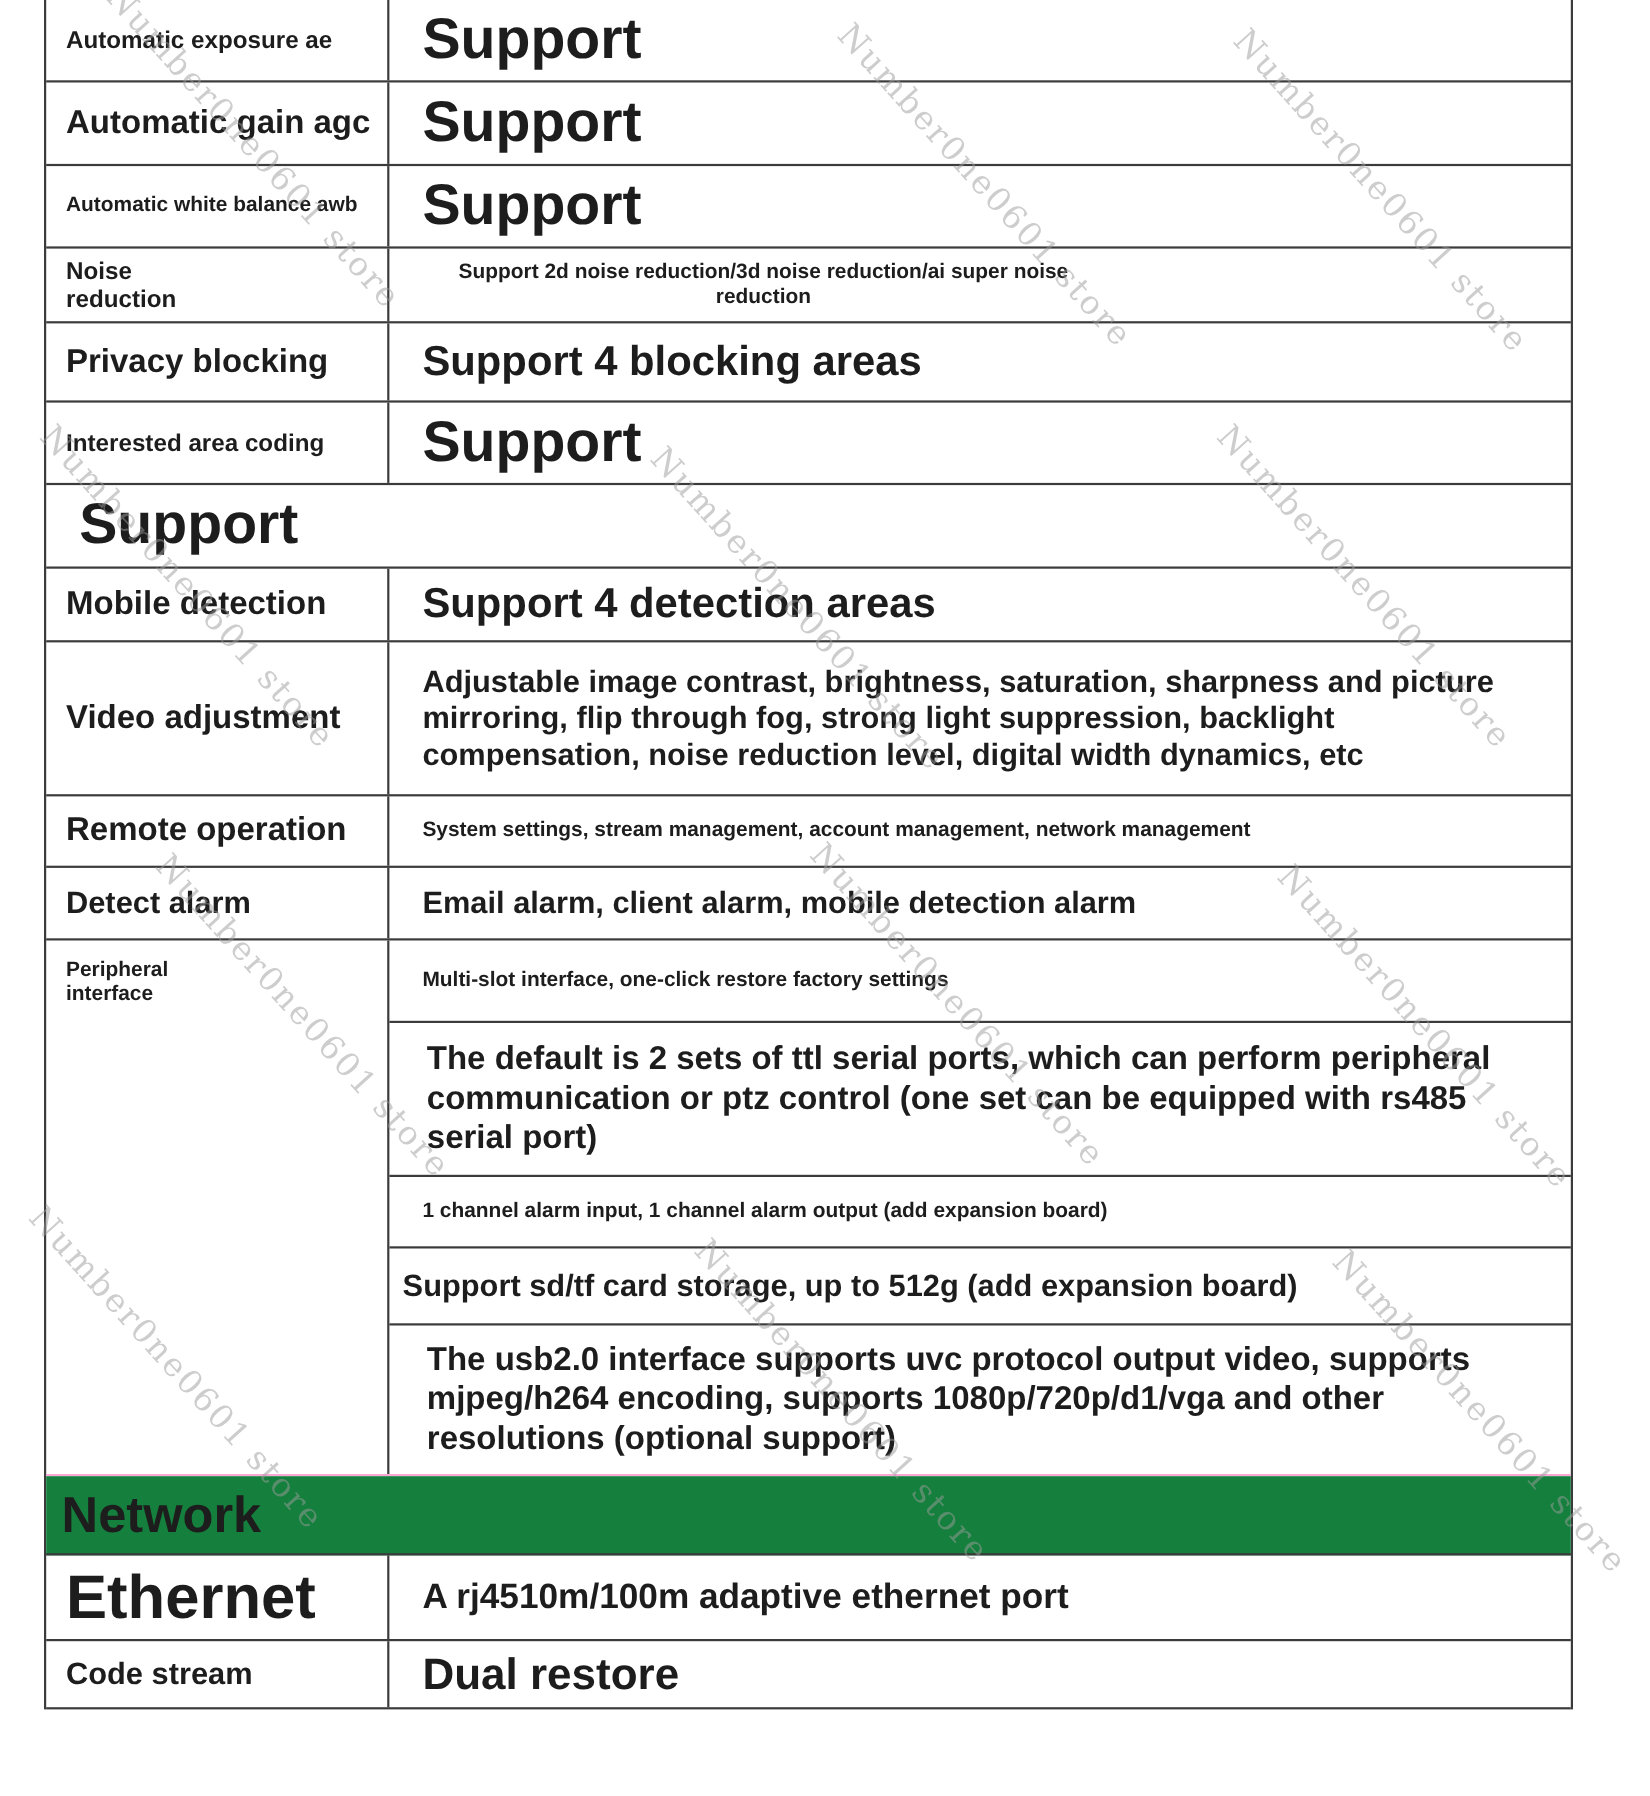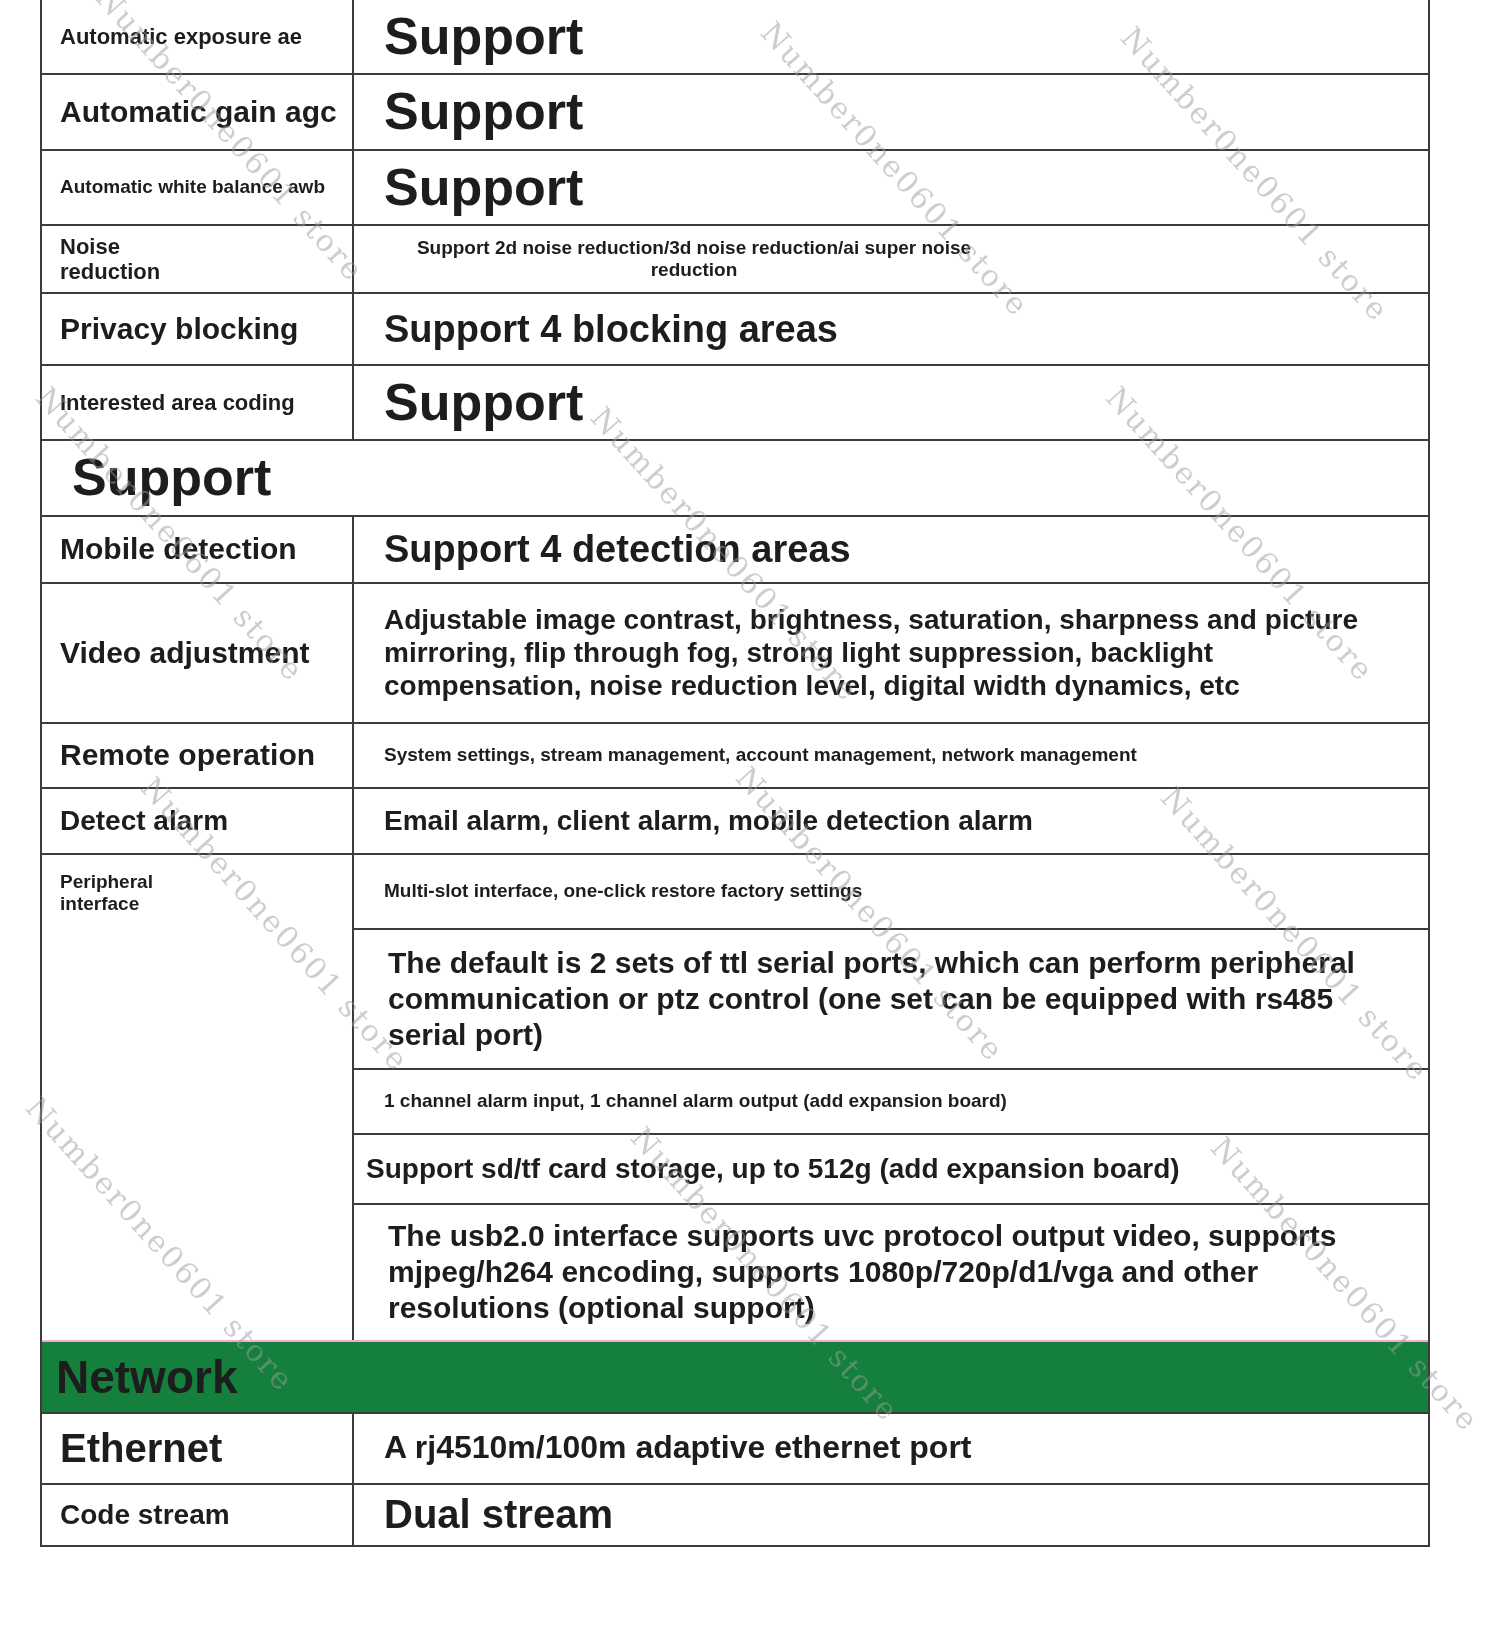--- a/index.html
+++ b/index.html
@@ -51,21 +51,21 @@
     flex: 1;
     padding: 6px 24px 6px 30px;
     font-weight: bold;
     font-size: 28px;
     line-height: 1.18;
   }
   .pre { white-space: pre-line; }
   .lab-sm { font-size: 19px; }
   .lab-md { font-size: 22px; }
   .lab-lg { font-size: 28px; }
-  .lab-xl { font-size: 40px; }
+  .lab-xl { font-size: 56px; }
   .val-xl { font-size: 52px; }
   .val-lg { font-size: 38px; }
   .val-md { font-size: 28px; }
   .val-32 { font-size: 32px; }
   .val-40 { font-size: 40px; }
   .val-sm { font-size: 19px; }
   .center-block { width: 620px; text-align: center; display: inline-block; }
   
   .h56  { min-height: 56px; }
   .h72  { min-height: 72px; }
@@ -199,17 +199,17 @@
       <span>Network</span>
     </div>
 
     <div class="row h71">
       <div class="cell label lab-xl">Ethernet</div>
       <div class="cell value val-32">A rj4510m/100m adaptive ethernet port</div>
     </div>
 
     <div class="row h62">
       <div class="cell label lab-lg">Code stream</div>
-      <div class="cell value val-40">Dual stream</div>
+      <div class="cell value val-40">Dual restore</div>
     </div>
 
   </div>
 </div>
 
 </body></html>

